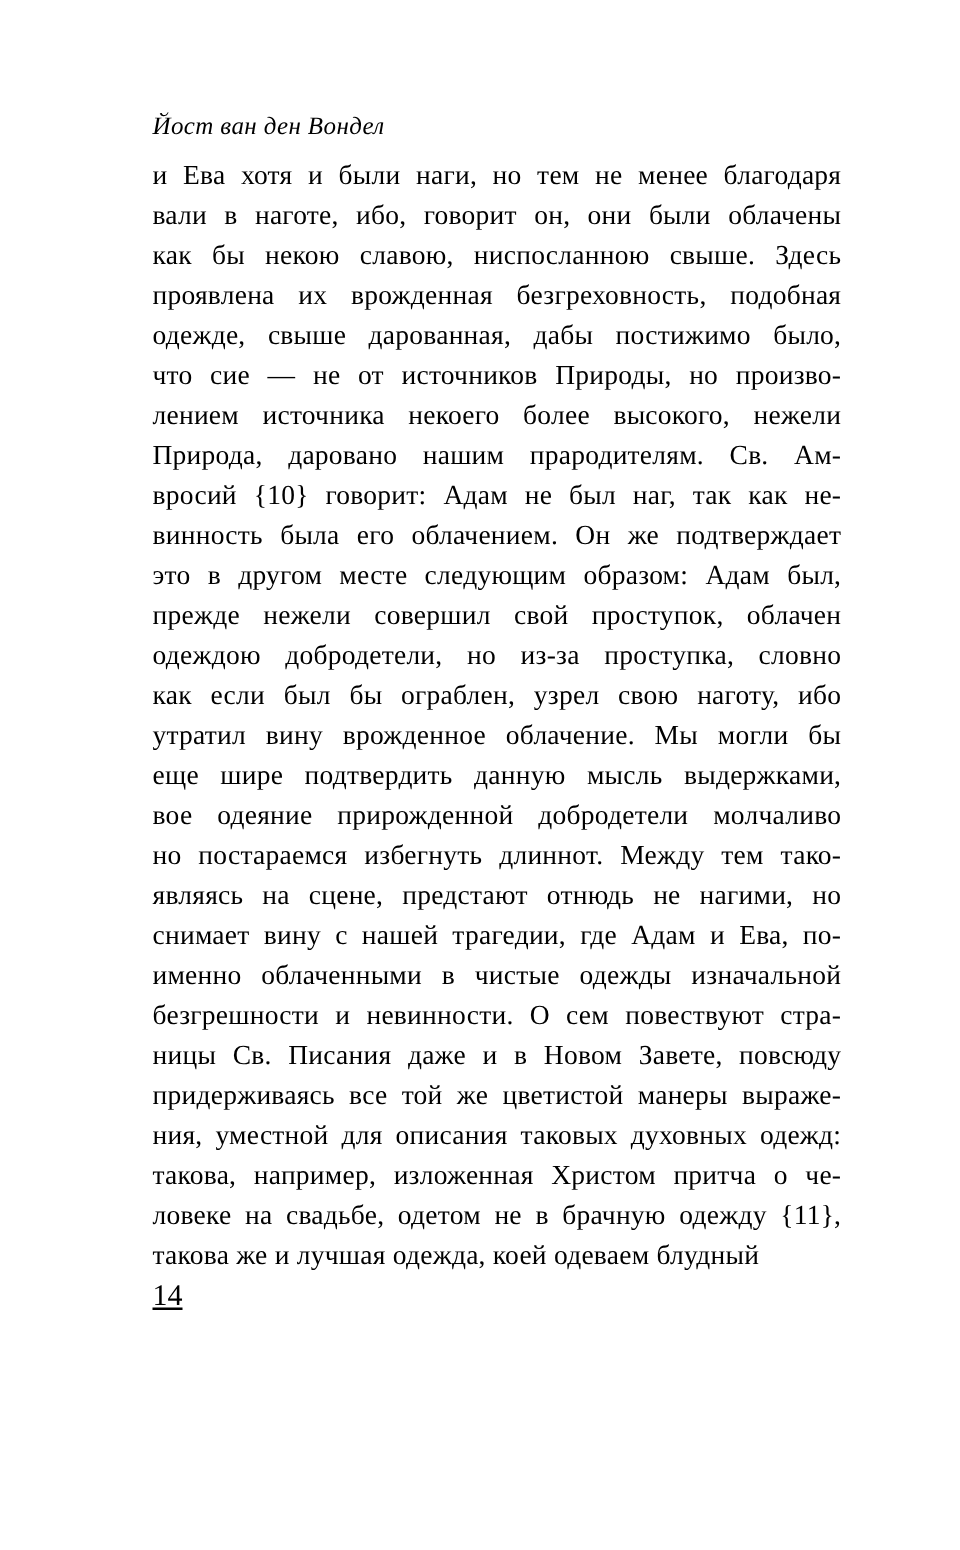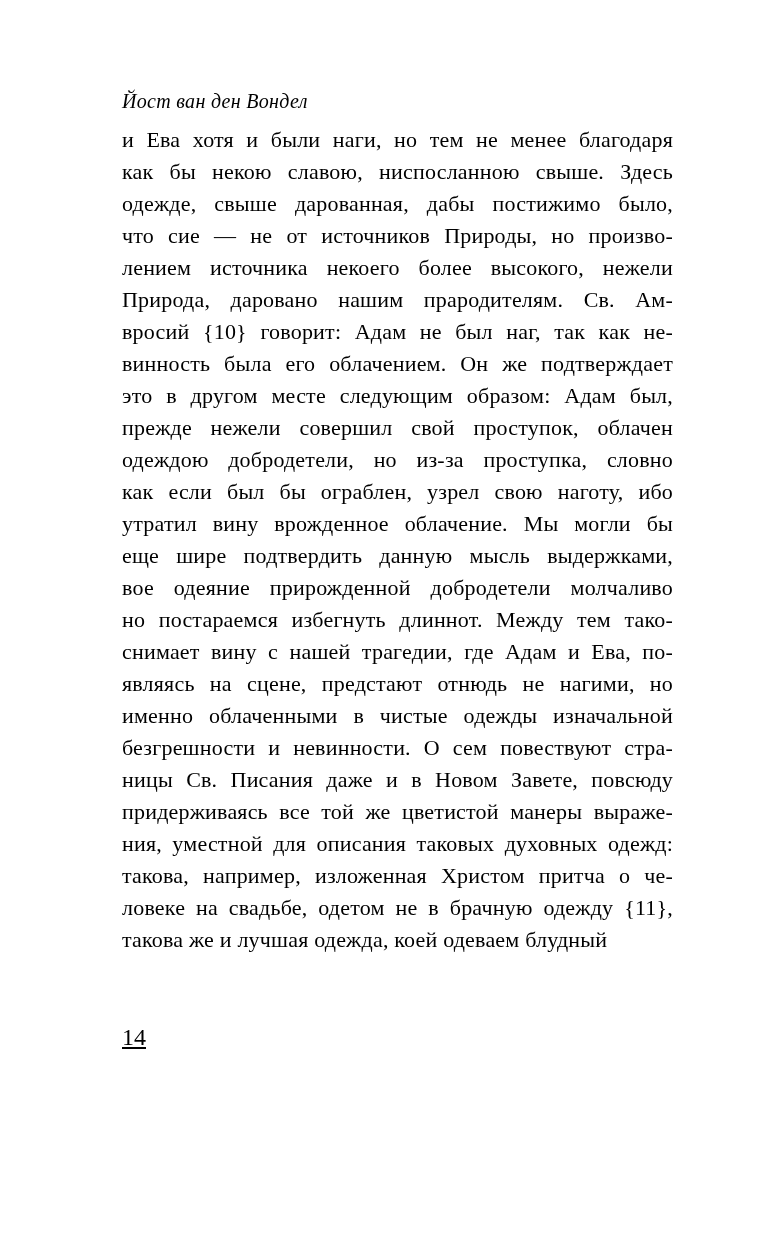--- a/index.html
+++ b/index.html
@@ -50,37 +50,39 @@
   }
 </style>
 </head>
 <body>
 
 <div class="page">
   <div class="running-header">Йост ван ден Вондел</div>
 
   <div class="text-block">
       <div class="line">и Ева хотя и были наги, но тем не менее благодаря</div>
+      <div class="line">вали в наготе, ибо, говорит он, они были облачены</div>
       <div class="line">как бы некою славою, ниспосланною свыше. Здесь</div>
+      <div class="line">проявлена их врожденная безгреховность, подобная</div>
       <div class="line">одежде, свыше дарованная, дабы постижимо было,</div>
       <div class="line">что сие — не от источников Природы, но произво-</div>
       <div class="line">лением источника некоего более высокого, нежели</div>
       <div class="line">Природа, даровано нашим прародителям. Св. Ам-</div>
       <div class="line">вросий {10} говорит: Адам не был наг, так как не-</div>
       <div class="line">винность была его облачением. Он же подтверждает</div>
       <div class="line">это в другом месте следующим образом: Адам был,</div>
       <div class="line">прежде нежели совершил свой проступок, облачен</div>
       <div class="line">одеждою добродетели, но из-за проступка, словно</div>
       <div class="line">как если был бы ограблен, узрел свою наготу, ибо</div>
       <div class="line">утратил вину врожденное облачение. Мы могли бы</div>
       <div class="line">еще шире подтвердить данную мысль выдержками,</div>
       <div class="line">вое одеяние прирожденной добродетели молчаливо</div>
       <div class="line">но постараемся избегнуть длиннот. Между тем тако-</div>
+      <div class="line">являясь на сцене, предстают отнюдь не нагими, но</div>
       <div class="line">снимает вину с нашей трагедии, где Адам и Ева, по-</div>
-      <div class="line">являясь на сцене, предстают отнюдь не нагими, но</div>
       <div class="line">именно облаченными в чистые одежды изначальной</div>
       <div class="line">безгрешности и невинности. О сем повествуют стра-</div>
       <div class="line">ницы Св. Писания даже и в Новом Завете, повсюду</div>
       <div class="line">придерживаясь все той же цветистой манеры выраже-</div>
       <div class="line">ния, уместной для описания таковых духовных одежд:</div>
       <div class="line">такова, например, изложенная Христом притча о че-</div>
       <div class="line">ловеке на свадьбе, одетом не в брачную одежду {11},</div>
       <div class="line last">такова же и лучшая одежда, коей одеваем блудный</div>
     </div>
 

